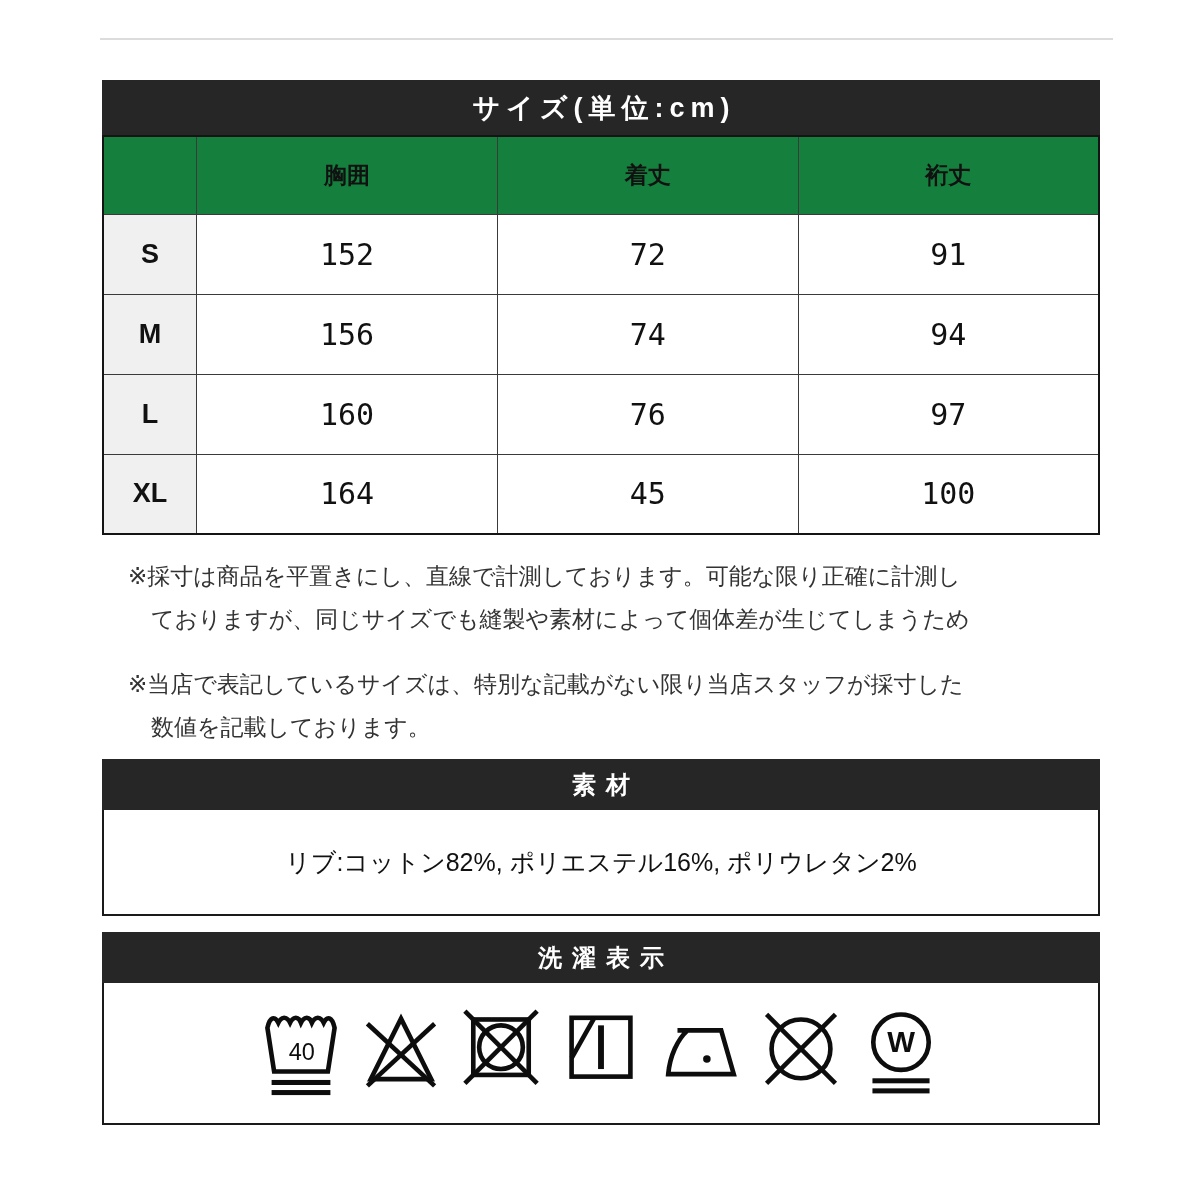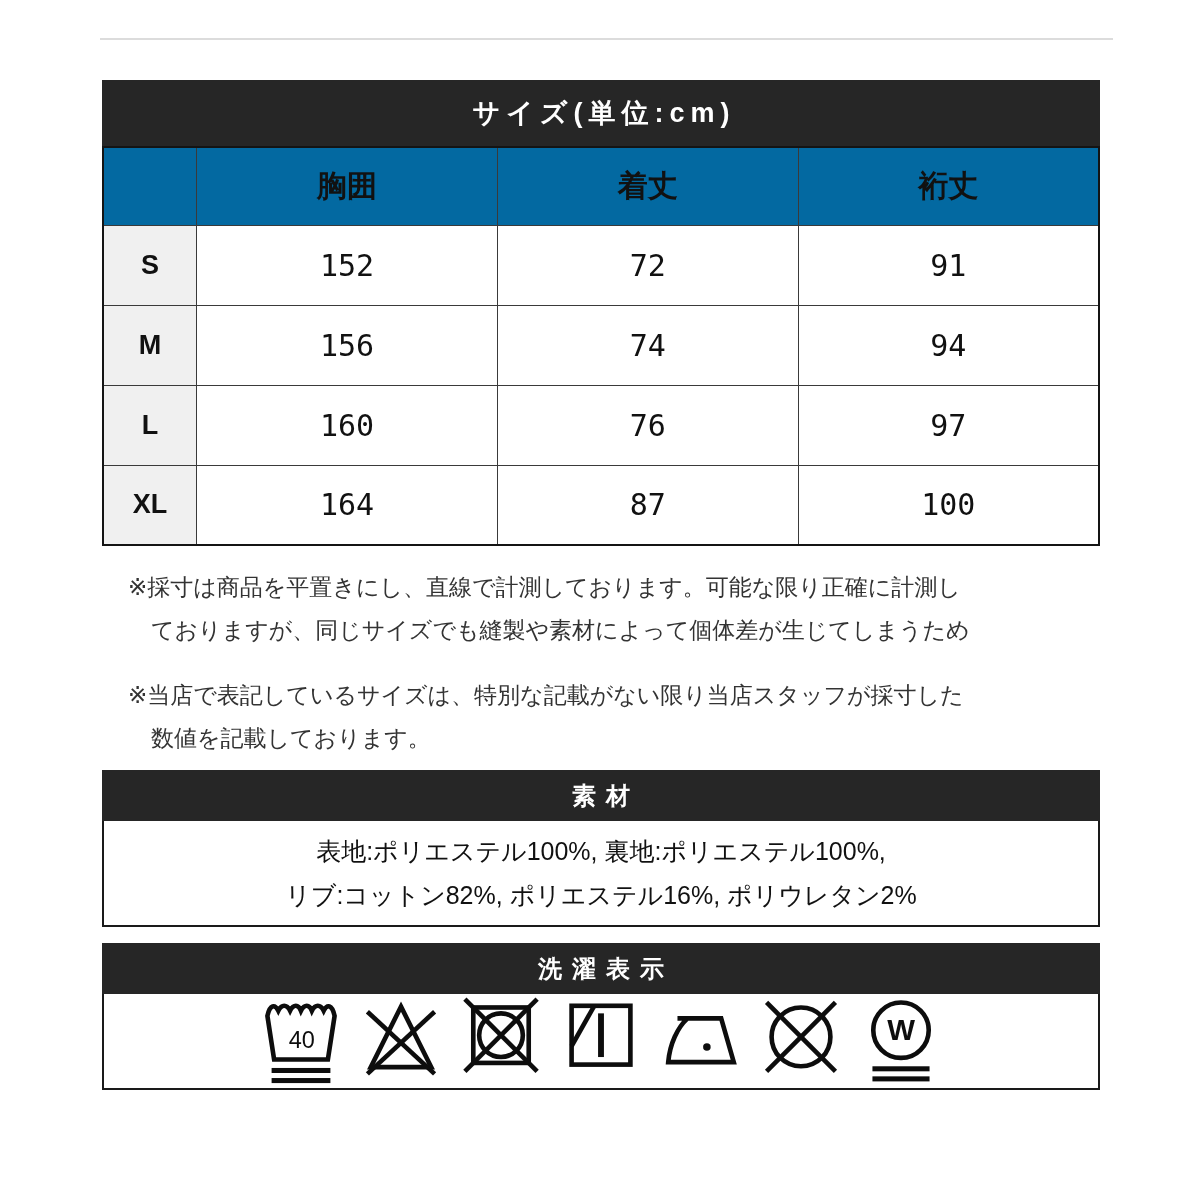--- a/index.html
+++ b/index.html
@@ -17,33 +17,33 @@
   }
 
   .content { position: absolute; left: 102px; top: 80px; width: 998px; }
 
   
   .bar {
     background: #262626; color: #fff;
     font-weight: bold; text-align: center;
     display: flex; align-items: center; justify-content: center;
   }
-  .size-bar   { height: 66px; font-size: 27px; letter-spacing: 6px; padding-left: 6px; }
+  .size-bar   { height: 55px; font-size: 27px; letter-spacing: 6px; padding-left: 6px; }
   .panel-bar  { height: 51px; font-size: 24px; letter-spacing: 10px; padding-left: 10px; }
 
   
   table.size-table {
     width: 100%; border-collapse: collapse; table-layout: fixed;
     border: 2px solid #141414;
   }
   table.size-table th, table.size-table td {
     border: 1px solid #3a3a3a; text-align: center; vertical-align: middle;
   }
   tr.col-head { height: 78px; }
-  tr.col-head th { background: #0369a1; font-size: 30px; font-weight: bold; color: #111; }
+  tr.col-head th { background: #15803d; font-size: 23px; font-weight: bold; color: #111; }
   tr.data-row { height: 80px; }
   tr.data-row th {
     background: #f0f0f0; font-size: 27px; font-weight: bold; color: #111;
   }
   tr.data-row td {
     background: #fff; font-size: 30px; font-weight: normal;
     font-family: "DejaVu Sans Mono", "Liberation Mono", monospace; color: #111;
   }
   col.c-label { width: 9.4%; }
   col.c-val   { width: 30.2%; }
@@ -55,21 +55,21 @@
   .note .cont { padding-left: 23px; }
 
   
   .panel { margin-top: 10px; }
   .panel.laundry { margin-top: 16px; }
   .panel-body {
     border: 2px solid #1a1a1a; border-top: none; background: #fff;
     display: flex; flex-direction: column; align-items: center; justify-content: center;
   }
   .material-body { height: 106px; font-size: 25px; line-height: 44px; text-align: center; color: #111; }
-  .laundry-body  { height: 96px; flex-direction: row; gap: 16px; }
+  .laundry-body  { height: 142px; flex-direction: row; gap: 16px; }
 
   .care-icon { width: 84px; height: 97px; display: block; }
   .care-icon .ln   { stroke: #0d0d0d; stroke-width: 5.5; fill: none; }
   .care-icon .thick{ stroke: #0d0d0d; stroke-width: 7; fill: none; }
   .care-icon .fl   { fill: #0d0d0d; stroke: none; }
   .care-icon text  {
     fill: #0d0d0d; text-anchor: middle;
     font-family: "Liberation Sans", "DejaVu Sans", sans-serif;
   }
 </style>
@@ -114,42 +114,41 @@
           </tr>
           <tr class="data-row">
             <th>L</th>
             <td>160</td>
             <td>76</td>
             <td>97</td>
           </tr>
           <tr class="data-row">
             <th>XL</th>
             <td>164</td>
-            <td>87</td>
+            <td>45</td>
             <td>100</td>
           </tr>
         </tbody>
       </table>
     </section>
 
     <div class="notes">
       <div class="note">
         <div>※採寸は商品を平置きにし、直線で計測しております。可能な限り正確に計測し</div>
         <div class="cont">ておりますが、同じサイズでも縫製や素材によって個体差が生じてしまうため</div>
       </div>
       <div class="note">
         <div>※当店で表記しているサイズは、特別な記載がない限り当店スタッフが採寸した</div>
         <div class="cont">数値を記載しております。</div>
       </div>
     </div>
 
     <section class="panel">
       <div class="bar panel-bar">素材</div>
       <div class="panel-body material-body">
-        <div>表地:ポリエステル100%, 裏地:ポリエステル100%,</div>
         <div>リブ:コットン82%, ポリエステル16%, ポリウレタン2%</div>
       </div>
     </section>
 
     <section class="panel laundry">
       <div class="bar panel-bar">洗濯表示</div>
       <div class="panel-body laundry-body">
 
         <svg class="care-icon" viewBox="0 0 100 115">
           <path class="ln" d="M10,27 C13,13 19,13 23,21 C27,13 33,13 37,21 C41,13 47,13 50,21 C54,13 60,13 63,21 C67,13 73,13 77,21 C81,13 87,13 90,27 L82,79 L18,79 Z"></path>

